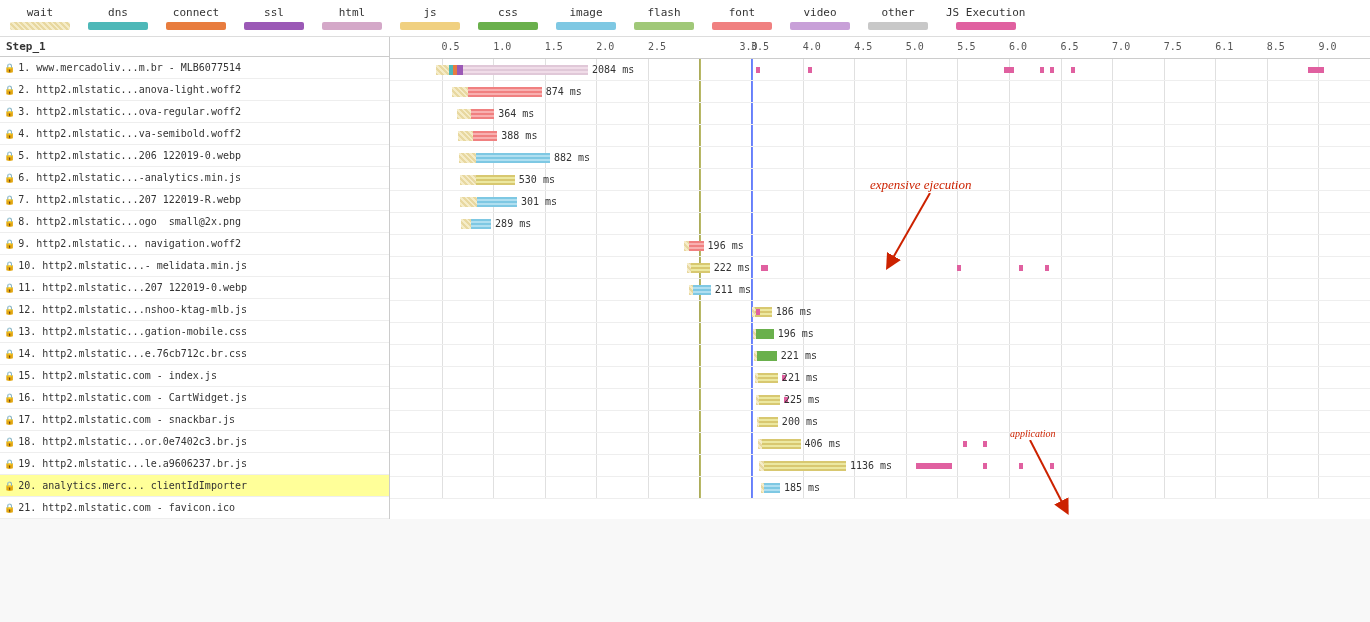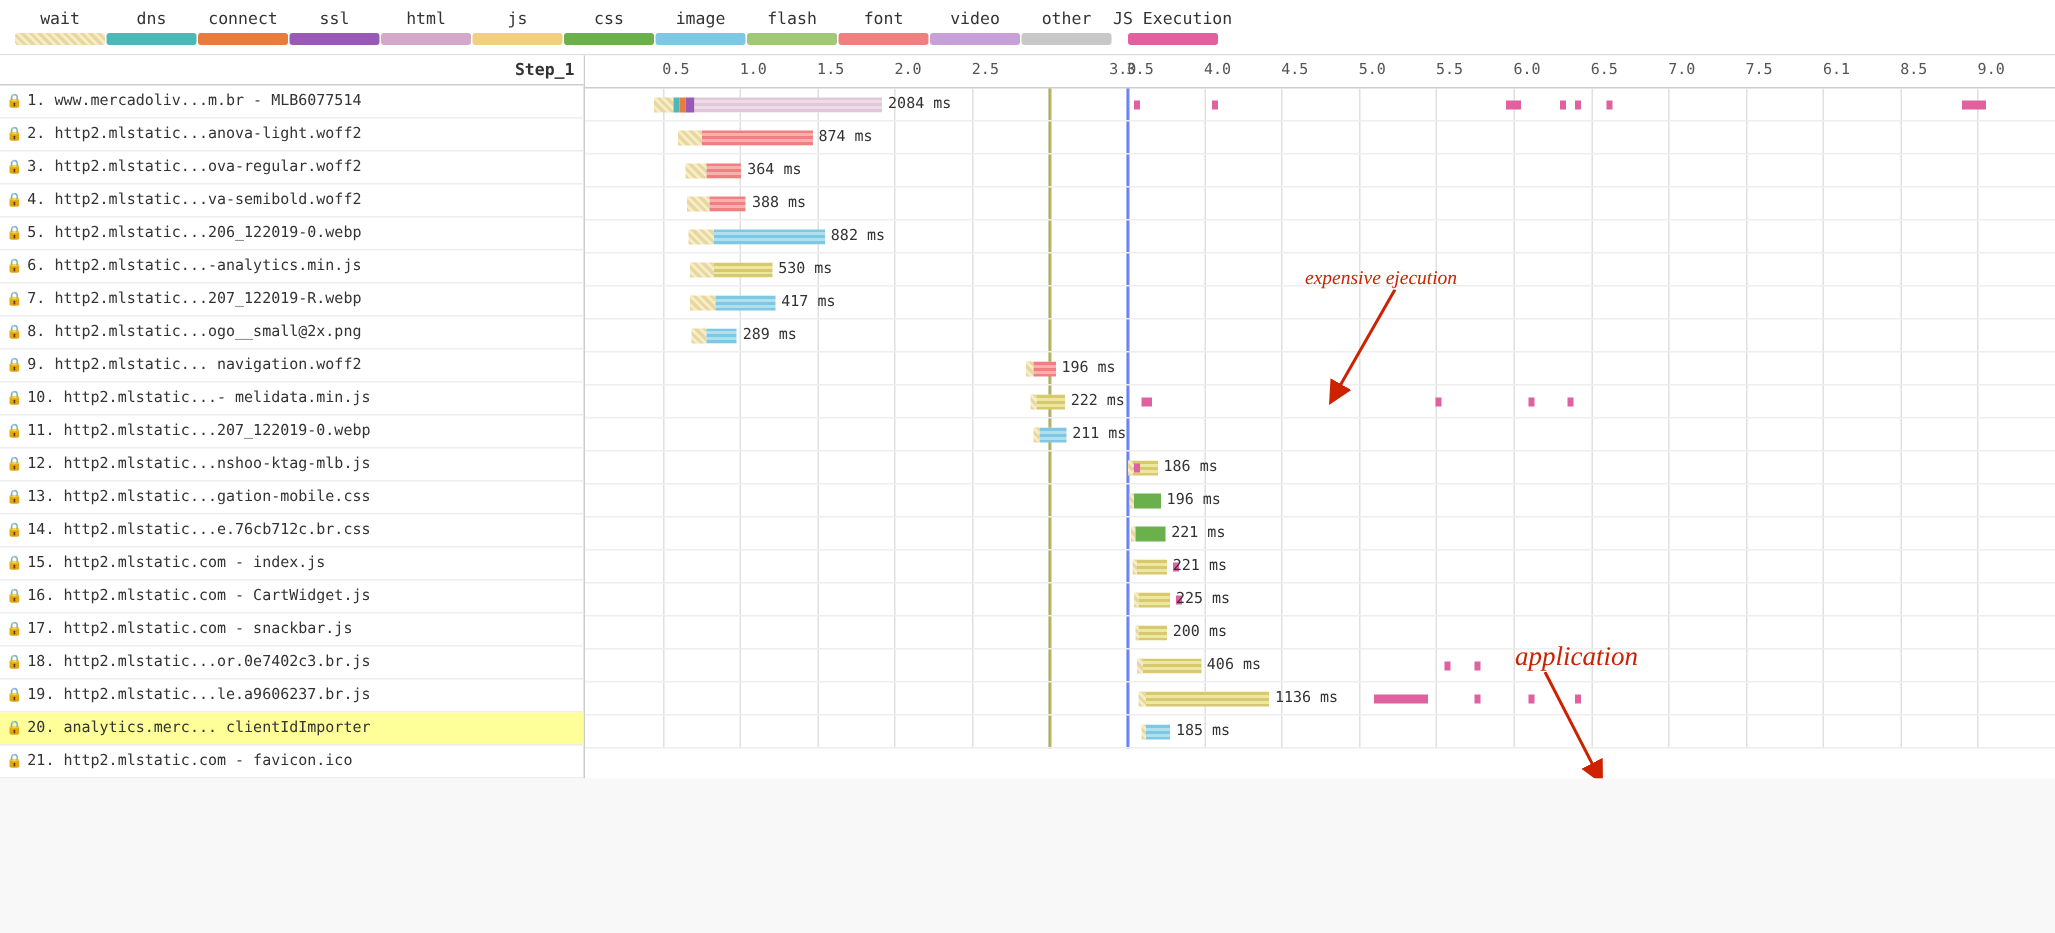--- a/index.html
+++ b/index.html
@@ -10,21 +10,21 @@
       width: 1370px;
       overflow-x: hidden;
     }
 
     .legend-bar {
       display: flex;
       align-items: center;
       padding: 6px 10px;
       background: #fff;
       border-bottom: 1px solid #ddd;
-      gap: 1px;
+      gap: 18px;
     }
     .legend-item {
       display: flex;
       flex-direction: column;
       align-items: center;
       gap: 3px;
     }
     .legend-label {
       font-size: 11px;
       color: #333;
@@ -38,21 +38,20 @@
     .main-container {
       display: flex;
       flex-direction: row;
       background: #fff;
     }
 
     .left-panel {
       width: 390px;
       min-width: 390px;
       border-right: 1px solid #ccc;
-      text-align: right;
     }
 
     .step-header {
       background: #fff;
       border-bottom: 1px solid #ccc;
       padding: 3px 6px;
       font-weight: bold;
       font-size: 11px;
       color: #333;
     }
@@ -418,21 +417,21 @@
           <div class="bar-label" style="left: 163.895px;">882 ms</div>
         </div>
         <div class="waterfall-row">
           <div class="bar-segment seg-wait" style="left: 70.1474px; width: 15.4737px;"></div>
           <div class="bar-segment seg-js" style="left: 85.6211px; width: 39.2px;"></div>
           <div class="bar-label" style="left: 128.821px;">530 ms</div>
         </div>
         <div class="waterfall-row">
           <div class="bar-segment seg-wait" style="left: 70.1474px; width: 16.5053px;"></div>
           <div class="bar-segment seg-image" style="left: 86.6526px; width: 40.2316px;"></div>
-          <div class="bar-label" style="left: 130.884px;">417 ms</div>
+          <div class="bar-label" style="left: 130.884px;">301 ms</div>
         </div>
         <div class="waterfall-row">
           <div class="bar-segment seg-wait" style="left: 71.1789px; width: 10.3158px;"></div>
           <div class="bar-segment seg-image" style="left: 81.4947px; width: 19.6px;"></div>
           <div class="bar-label" style="left: 105.095px;">289 ms</div>
         </div>
         <div class="waterfall-row">
           <div class="bar-segment seg-wait" style="left: 294px; width: 5.15789px;"></div>
           <div class="bar-segment seg-font" style="left: 299.158px; width: 14.4421px;"></div>
           <div class="bar-label" style="left: 317.6px;">196 ms</div>
@@ -509,21 +508,21 @@
 
     <div id="annotations" style="position:absolute;top:0;left:0;pointer-events:none;width:100%;height:100%;">
         <div style="position: absolute; top: 140px; left: 480px;"><span style="color: rgb(204, 34, 0); font-size: 13px; font-style: italic; font-family: serif;">expensive ejecution</span><svg width="120" height="80" style="display: block;">
   <defs>
     <marker id="arrowhead1" markerWidth="8" markerHeight="8" refX="4" refY="4" orient="auto">
       <path d="M0,0 L8,4 L0,8 Z" fill="#cc2200"></path>
     </marker>
   </defs>
   <line x1="60" y1="0" x2="20" y2="70" stroke="#cc2200" stroke-width="2" marker-end="url(#arrowhead1)"></line>
 </svg></div>
-        <div style="position: absolute; top: 390px; left: 620px;"><span style="color: rgb(204, 34, 0); font-size: 18px; font-style: italic; font-family: serif;">application</span><svg width="120" height="80" style="display: block;">
+        <div style="position: absolute; top: 390px; left: 620px;"><span style="color: rgb(204, 34, 0); font-size: 10px; font-style: italic; font-family: serif;">application</span><svg width="120" height="80" style="display: block;">
   <defs>
     <marker id="arrowhead2" markerWidth="8" markerHeight="8" refX="4" refY="4" orient="auto">
       <path d="M0,0 L8,4 L0,8 Z" fill="#cc2200"></path>
     </marker>
   </defs>
   <line x1="20" y1="0" x2="55" y2="68" stroke="#cc2200" stroke-width="2" marker-end="url(#arrowhead2)"></line>
 </svg></div>
       </div>
   </div>
 </div>

